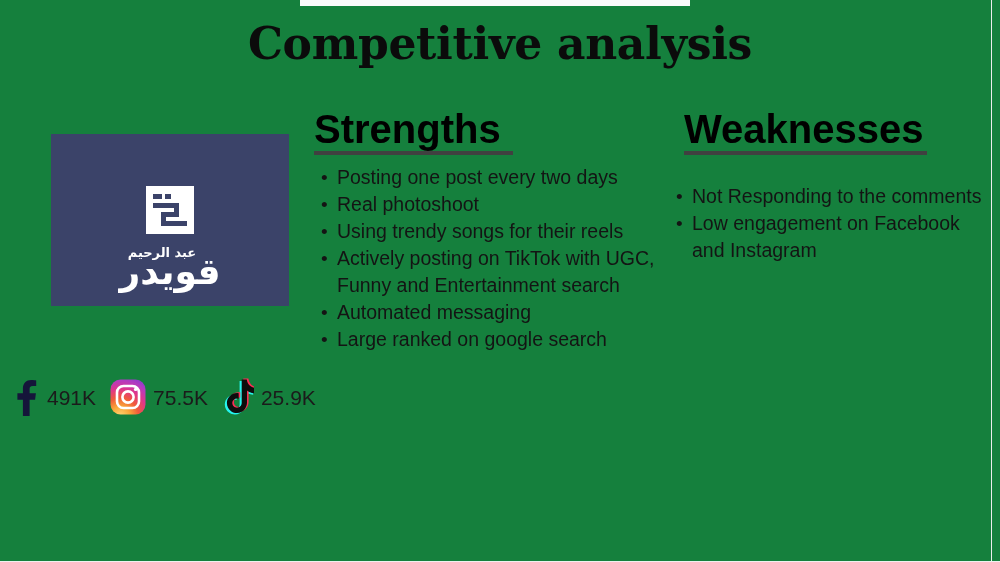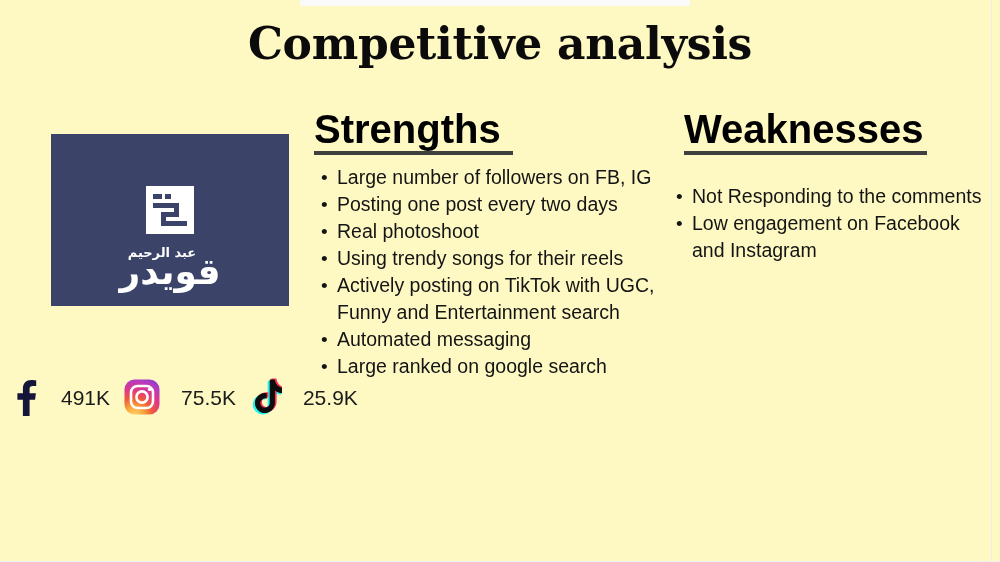--- a/index.html
+++ b/index.html
@@ -5,21 +5,21 @@
 <style>
   html, body {
     margin: 0;
     padding: 0;
     background: #ffffff;
   }
   #slide {
     position: relative;
     width: 1000px;
     height: 562px;
-    background: #fef9c3;
+    background: #15803d;
     overflow: hidden;
     font-family: "Liberation Sans", sans-serif;
     -webkit-font-smoothing: antialiased;
   }
   
   .edge-top {
     position: absolute;
     left: 300px; top: 0; width: 390px; height: 6px;
     background: #fafafa;
   }
@@ -123,21 +123,21 @@
     position: absolute;
     left: 10px;
     top: 378px;
     display: flex;
     align-items: center;
     gap: 0px;
   }
   .stat {
     display: flex;
     align-items: center;
-    gap: 21px;
+    gap: 7px;
     margin-right: 14px;
   }
   .stat-value {
     font-family: "Liberation Sans", sans-serif;
     font-size: 21px;
     color: #1b1b1b;
     line-height: 1;
   }
   .icon-wrap {
     display: inline-flex;
@@ -272,21 +272,20 @@
         </svg>
       </span>
       <span class="stat-value">25.9K</span>
     </div>
 
   </div>
 
   <div class="col col-strengths">
     <div class="col-heading">Strengths</div>
     <ul class="bullets">
-      <li> Large number of followers on FB, IG</li>
       <li>Posting one post every two days</li>
       <li>Real photoshoot</li>
       <li>Using trendy songs for their reels</li>
       <li>Actively posting on TikTok with UGC, Funny and Entertainment search</li>
       <li>Automated messaging</li>
       <li>Large ranked on google search</li>
     </ul>
   </div>
 
   <div class="col col-weaknesses">

